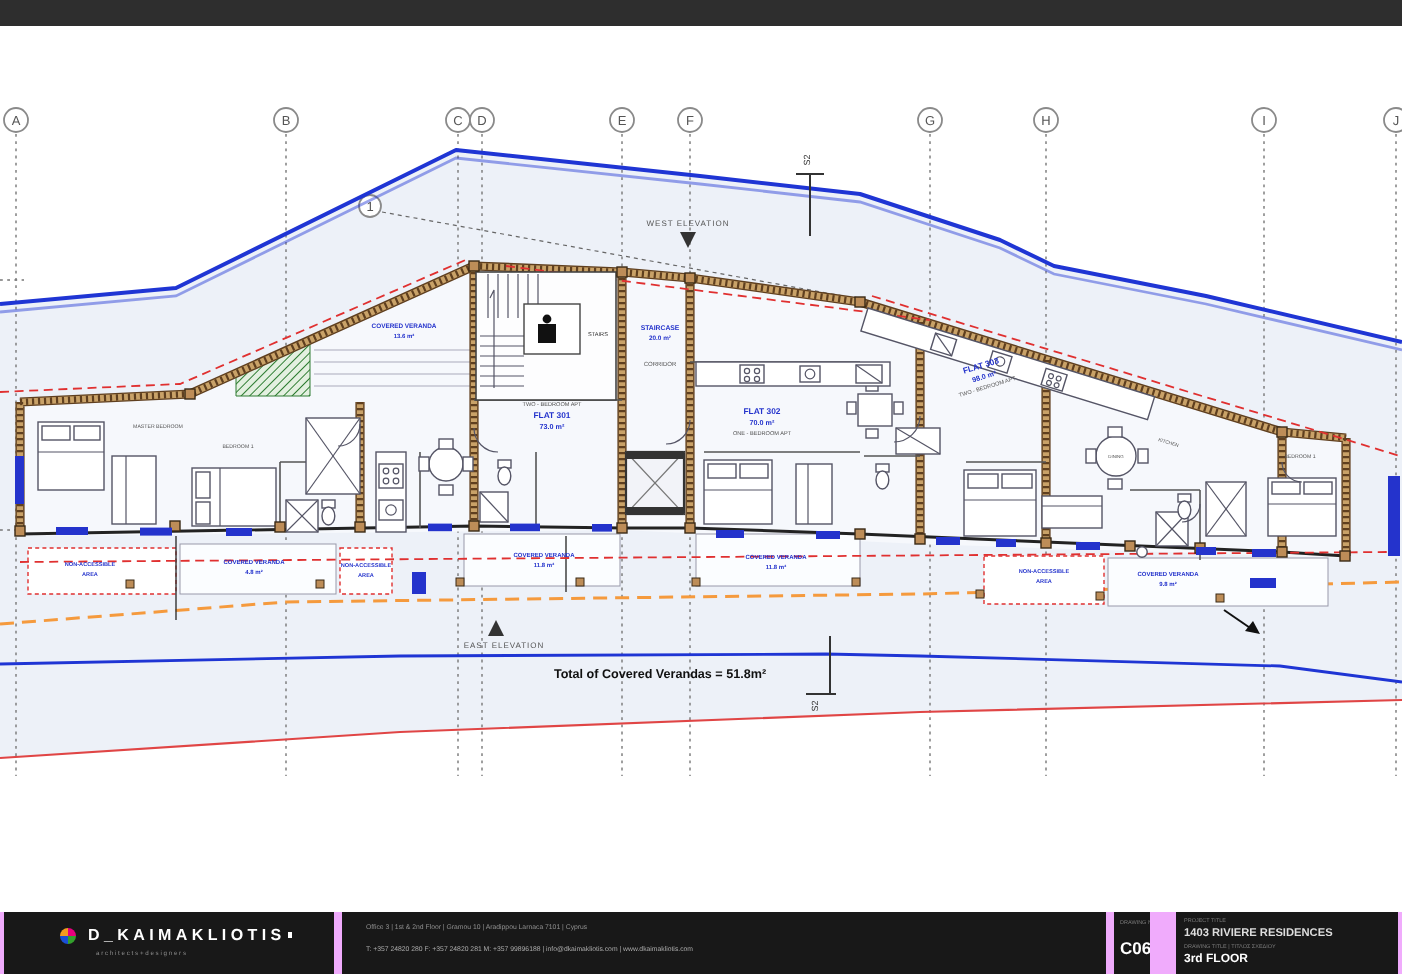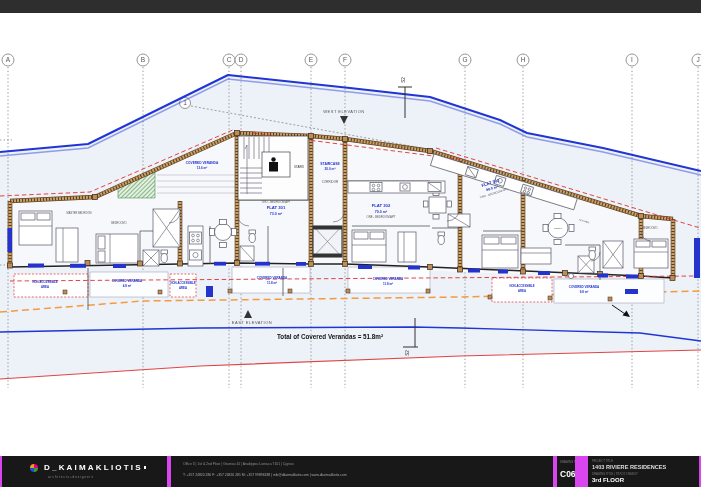--- a/index.html
+++ b/index.html
@@ -30,21 +30,21 @@
   .col{fill:#bd8d58;stroke:#3a2a16;stroke-width:.7}
   .col2{fill:#bd8d58;stroke:#3a2a16;stroke-width:.5}
   .lblue{fill:#2433cc;font-weight:bold;text-anchor:middle}
   .lgray{fill:#555;text-anchor:middle}
   .nabox{fill:#fff;stroke:#e03030;stroke-width:.7;stroke-dasharray:2,1.6}
   .vbox{fill:#fbfdff;stroke:#99a;stroke-width:.5}
   .deck{stroke:#aab;stroke-width:.5}
   .bld{fill:#f6f8fc}
 
   
-  .bottombar{position:absolute;left:0;top:456px;width:701px;height:31px;background:#d946ef;}
+  .bottombar{position:absolute;left:0;top:456px;width:701px;height:31px;background:#f0abfc;}
   .tb{position:absolute;top:0;height:31px;background:#181818;color:#cfcfcf;overflow:hidden;}
   .tb-logo{left:2px;width:165px;}
   .tb-address{left:171px;width:382px;}
   .tb-dno{left:557px;width:18px;text-align:center;}
   .tb-project{left:588px;width:111px;}
   .logo-row{position:absolute;left:28px;top:7px;display:flex;align-items:center;}
   .logo-circle{width:8px;height:8px;border-radius:50%;margin-right:6px;
     background:conic-gradient(#e5007e 0 90deg,#33a02c 90deg 180deg,#1a4fd6 180deg 270deg,#f29c1f 270deg 360deg);}
   .brand{color:#fff;font-size:8px;font-weight:bold;letter-spacing:2.2px;white-space:nowrap;}
   .brand-sq{display:inline-block;width:2.5px;height:2.5px;background:#fff;vertical-align:top;margin-left:1px;}

